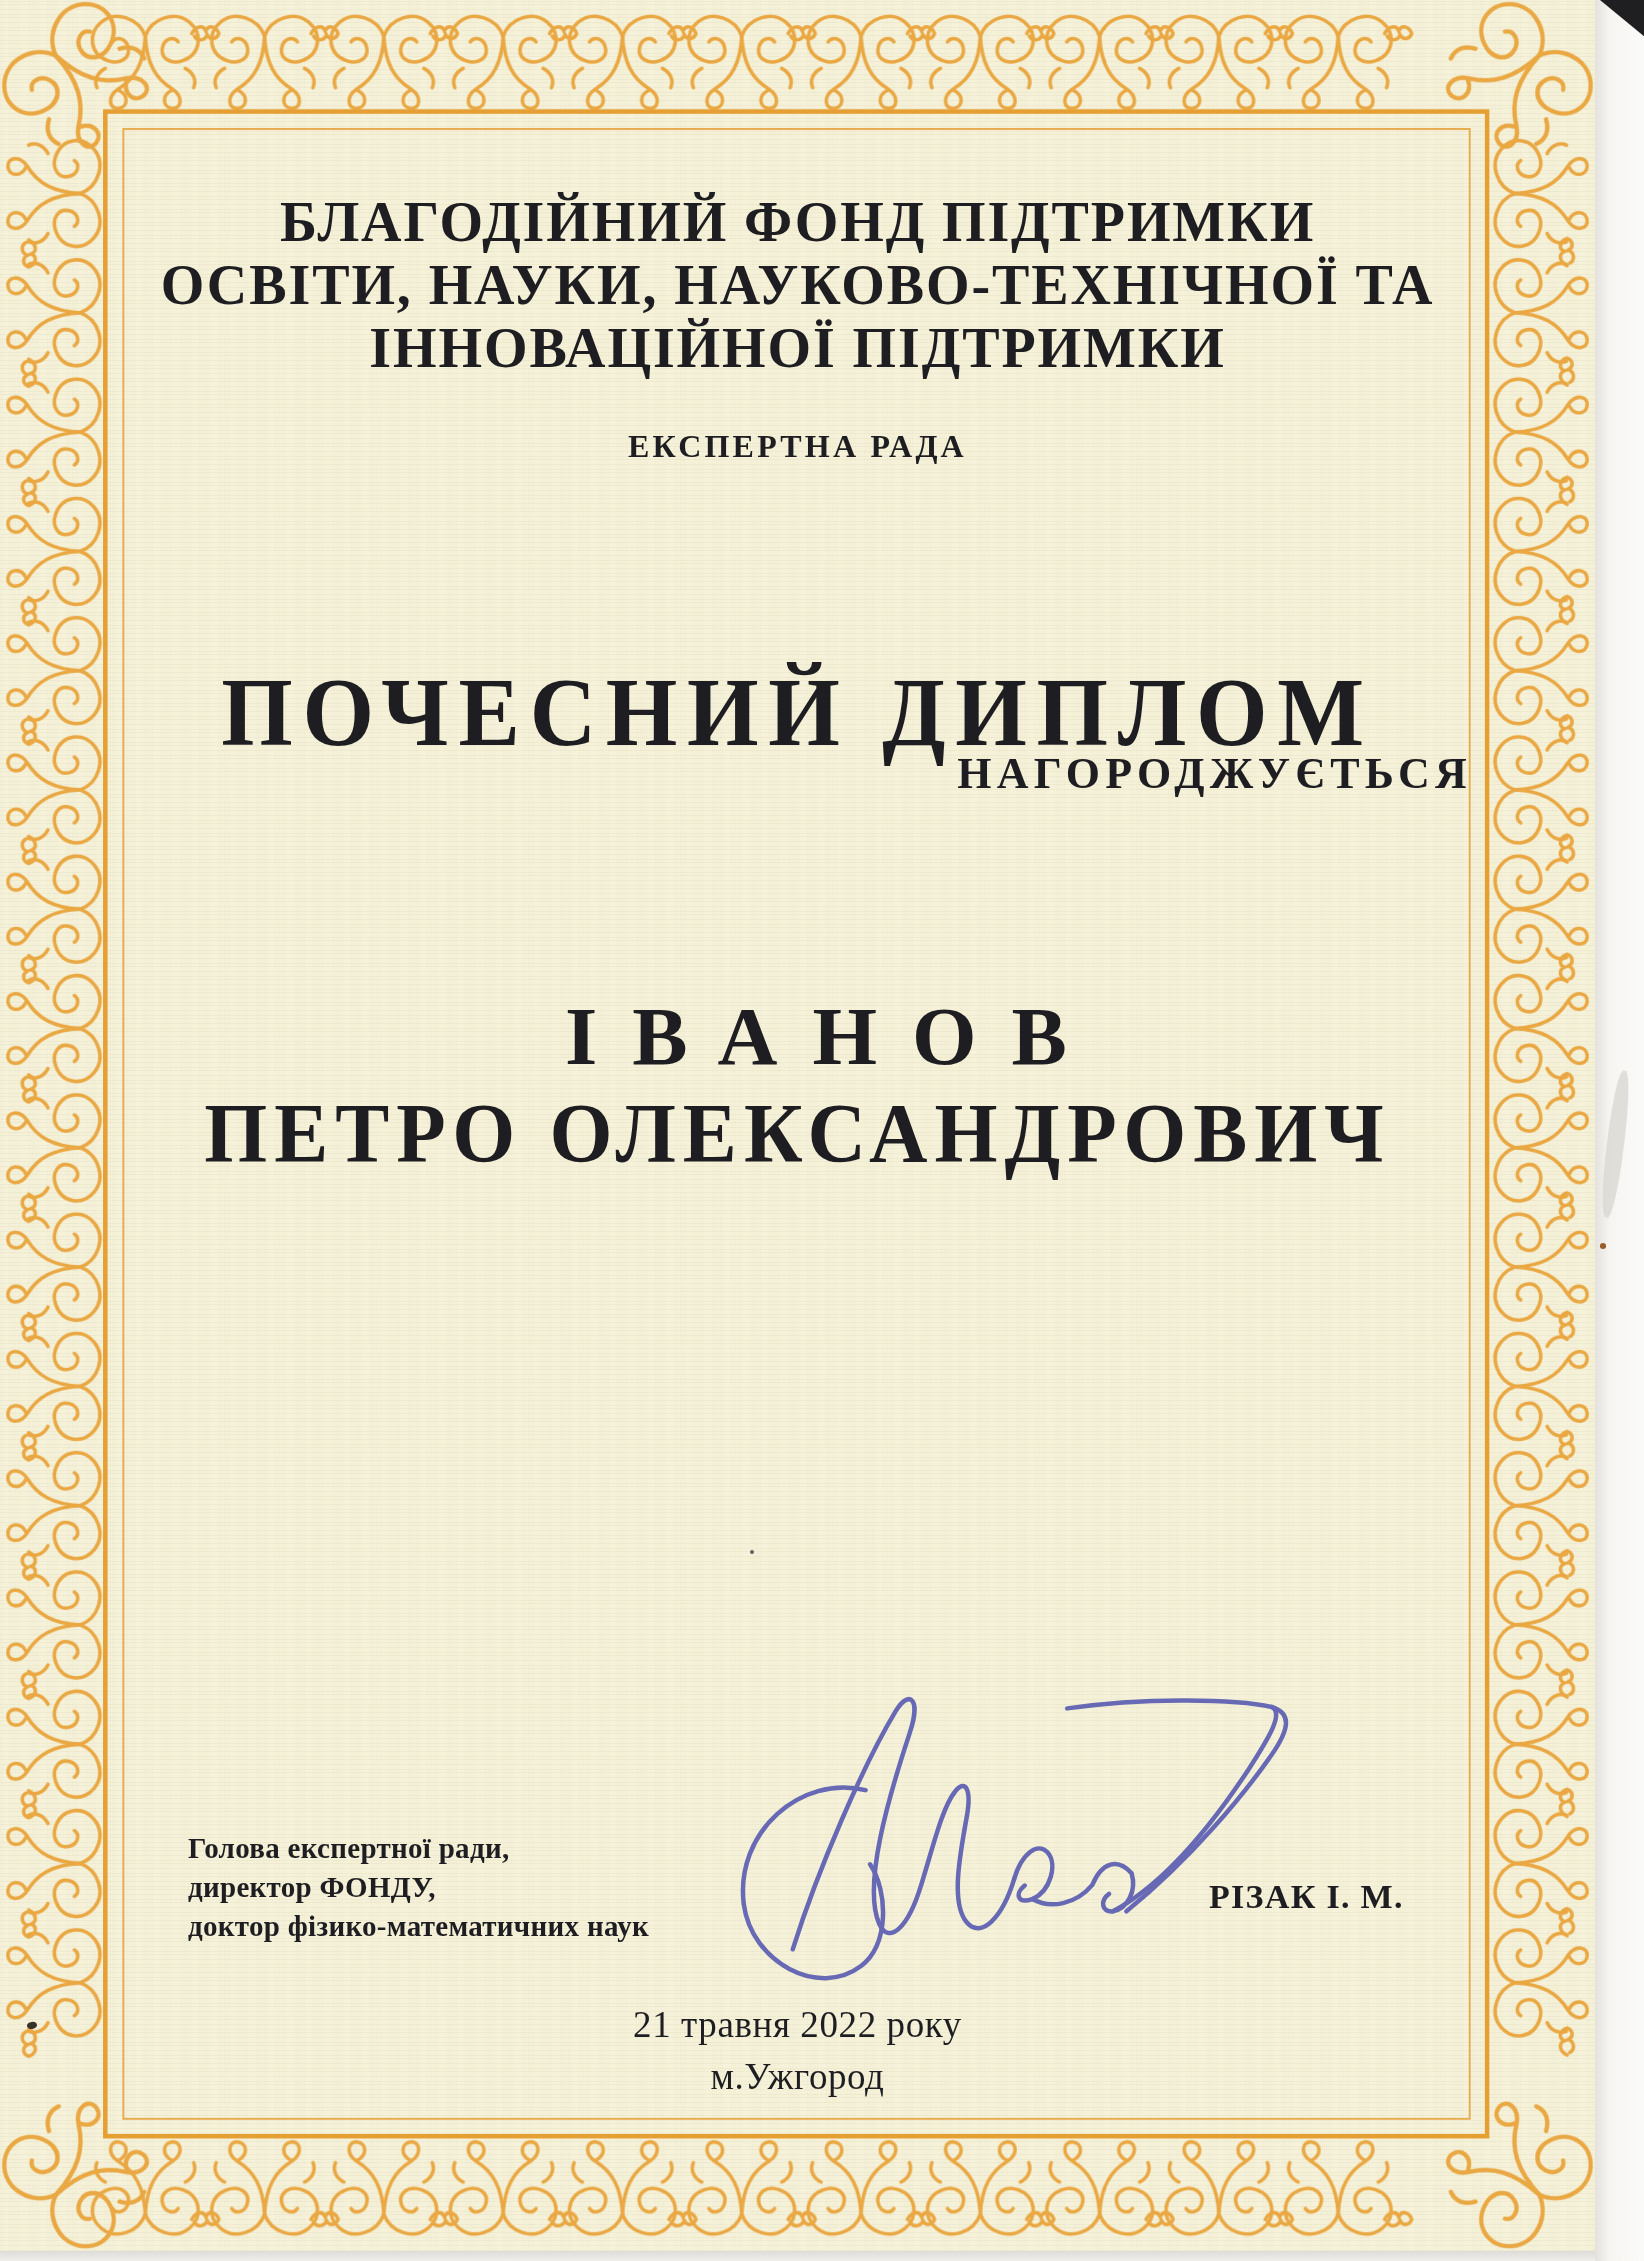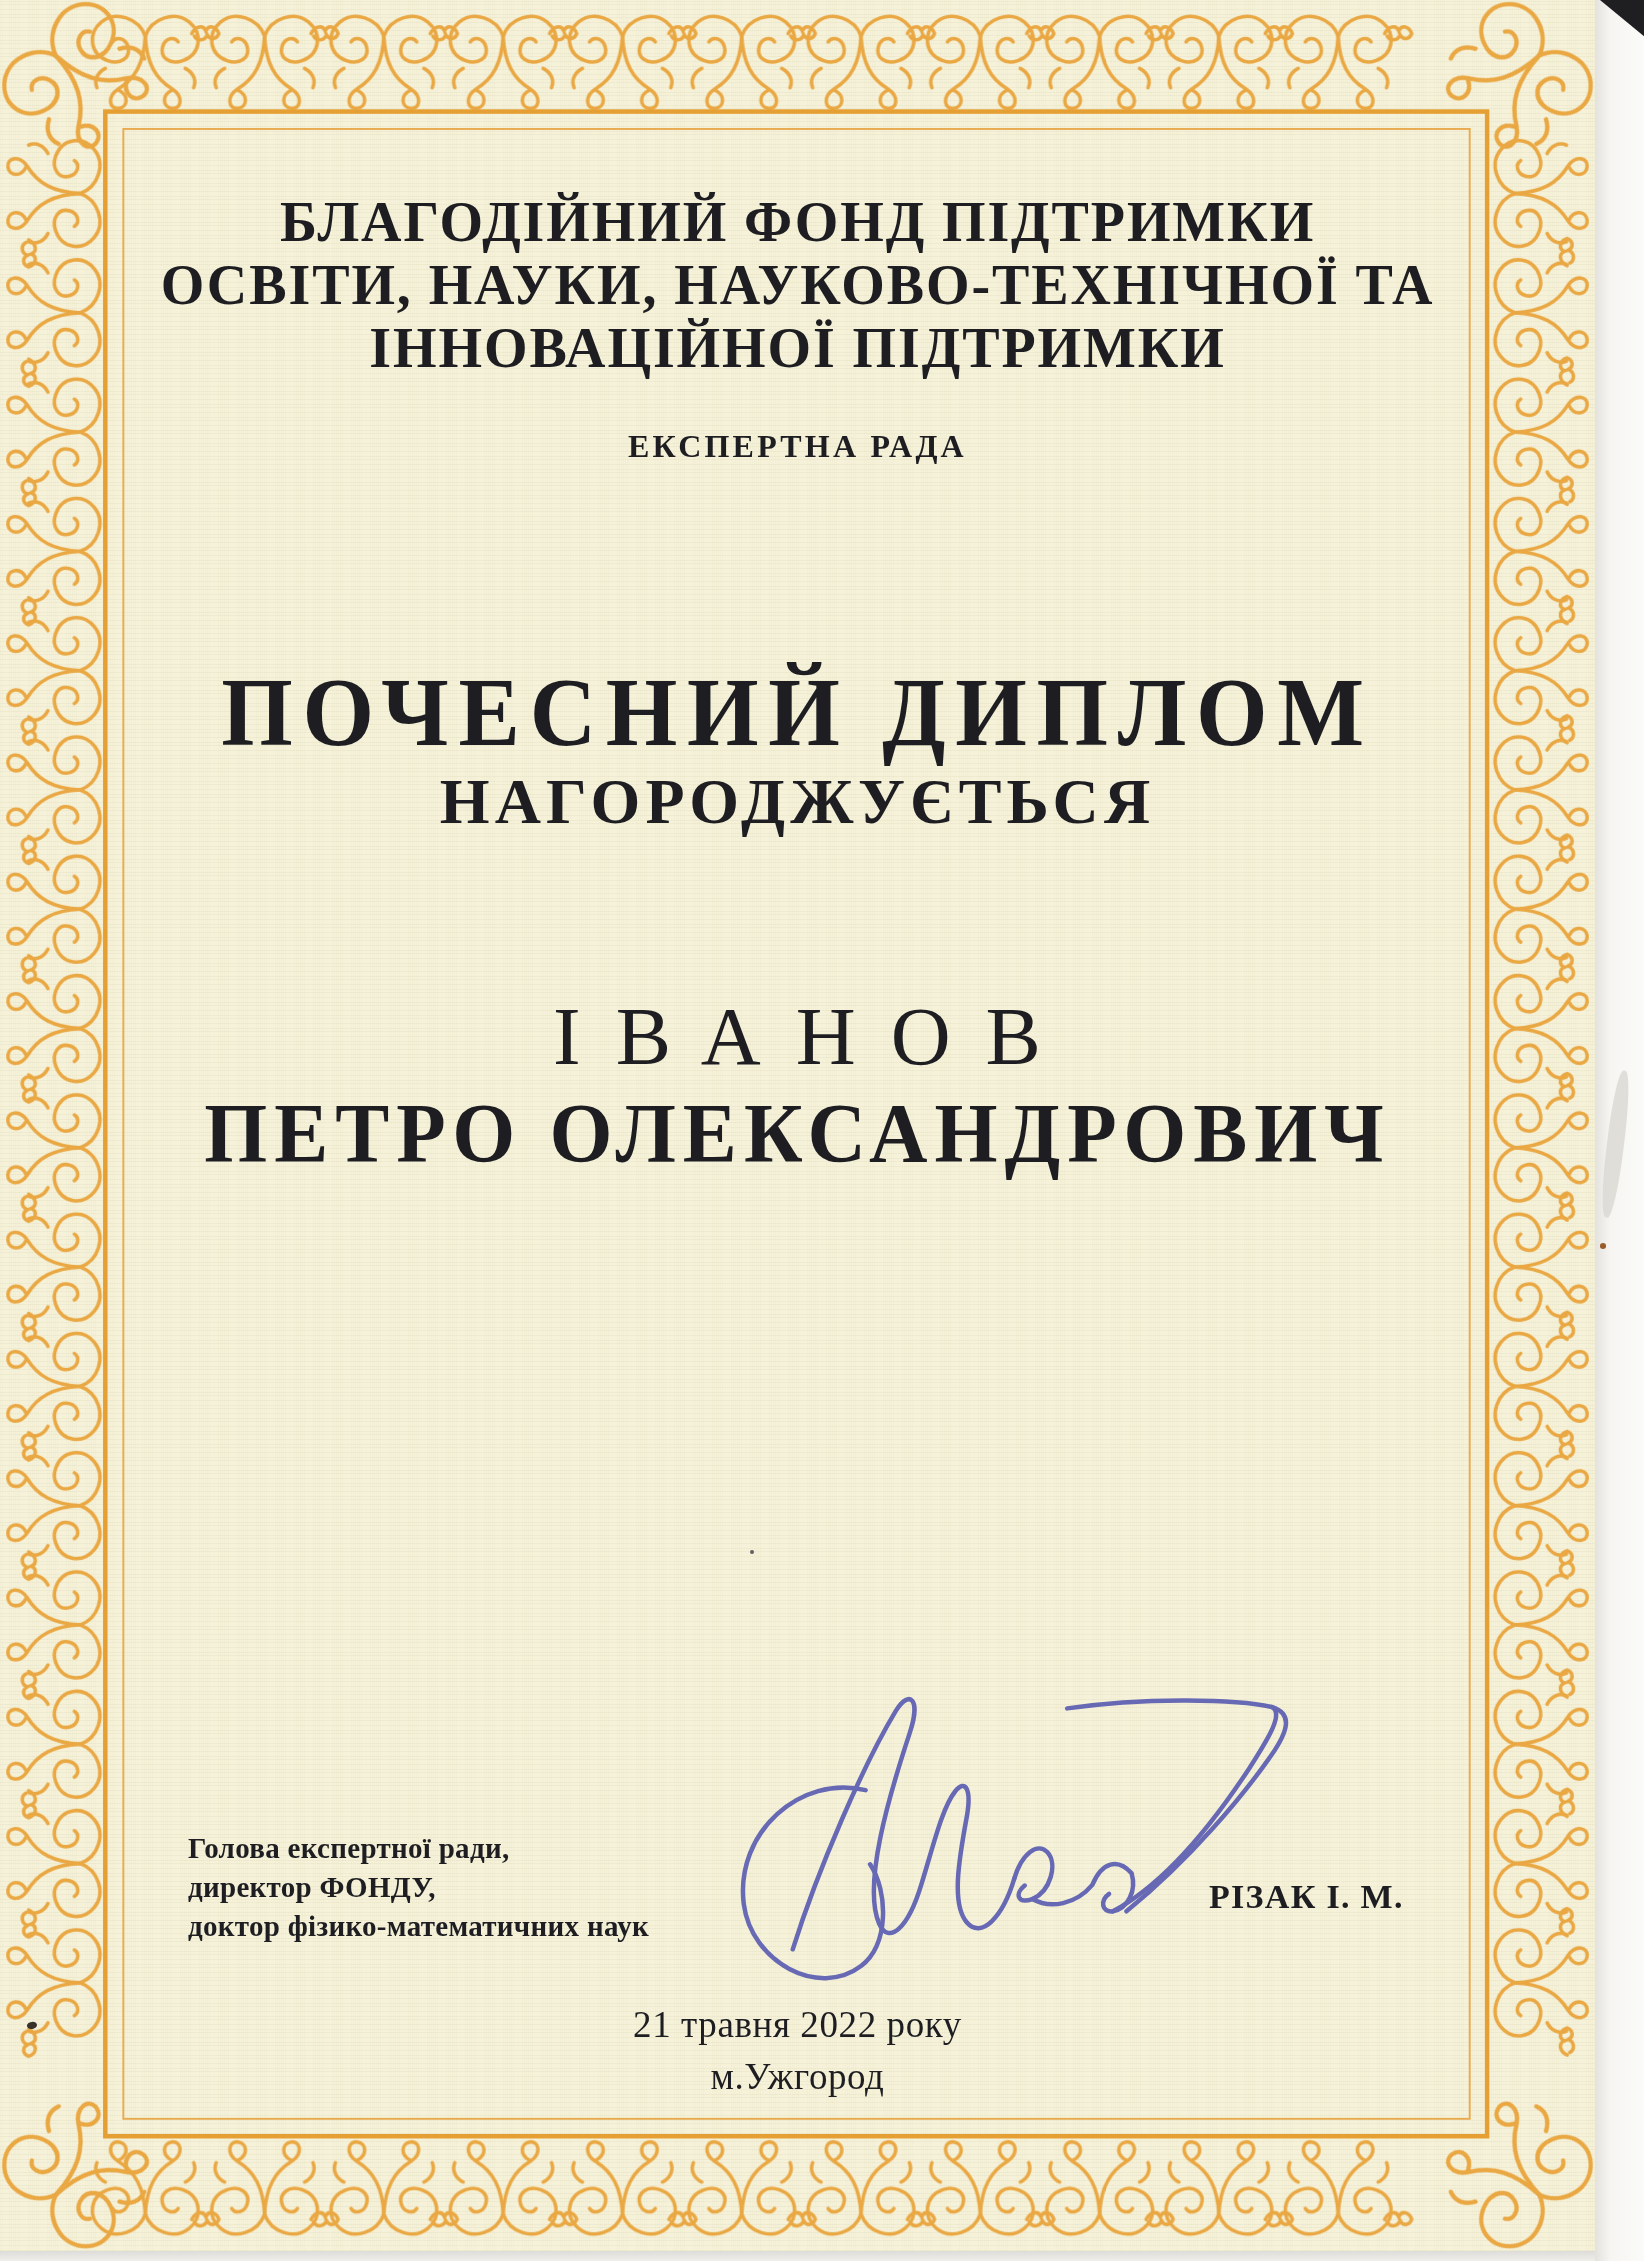--- a/index.html
+++ b/index.html
@@ -90,22 +90,22 @@
     position: absolute;
     left: 123px;
     width: 1349px;
     text-align: center;
     color: #1e1e22;
     white-space: nowrap;
   }
   .org            { top: 191px;  font-size: 56px;  font-weight: bold; line-height: 63px; letter-spacing: 1.9px; }
   .council        { top: 428px;  font-size: 32px;  font-weight: bold; letter-spacing: 3.2px; }
   .title          { top: 659px; font-size: 92px; font-weight: bold; letter-spacing: 9.7px; transform: scaleY(1.06); }
-  .subtitle       { top: 765px; font-size: 64px; font-weight: bold; letter-spacing: 5.2px; }
-  .surname        { top: 988px; font-size: 83px; font-weight: normal; letter-spacing: 35px; padding-left: 17px; }
+  .subtitle       { top: 748px; font-size: 44px; font-weight: bold; letter-spacing: 5.2px; text-align: right; }
+  .surname        { top: 988px; font-size: 83px; font-weight: bold; letter-spacing: 35px; padding-left: 36px; }
   .fullname       { top: 1088px; font-size: 81px; font-weight: bold; letter-spacing: 7px; transform: scaleY(1.04); }
   .reason         { top: 1291px; font-size: 43px;  font-weight: normal; line-height: 52px; letter-spacing: 1.3px; }
   .sign-left      { left: 188px; top: 1809px; width: 580px; text-align: left;
                     font-size: 29px; font-weight: bold; line-height: 39px; letter-spacing: 0.3px; margin-top: 20px; }
   .sign-name      { left: 1168px; top: 1878px; width: 322px; text-align: left;
                     font-size: 34px; font-weight: bold; letter-spacing: 1.3px; margin-left: 41px; }
   .date-block     { top: 1990px; font-size: 37px; line-height: 52px; letter-spacing: 0.6px; margin-top: 9px; }
 
   
   .signature {

